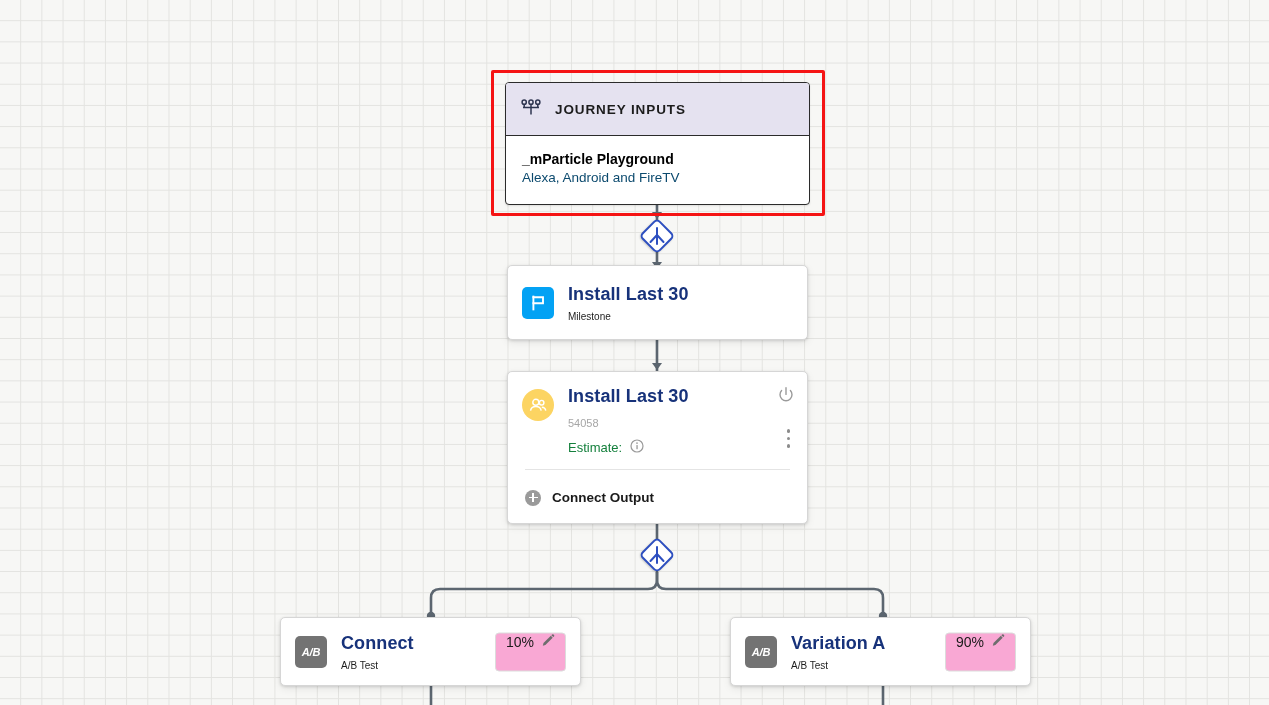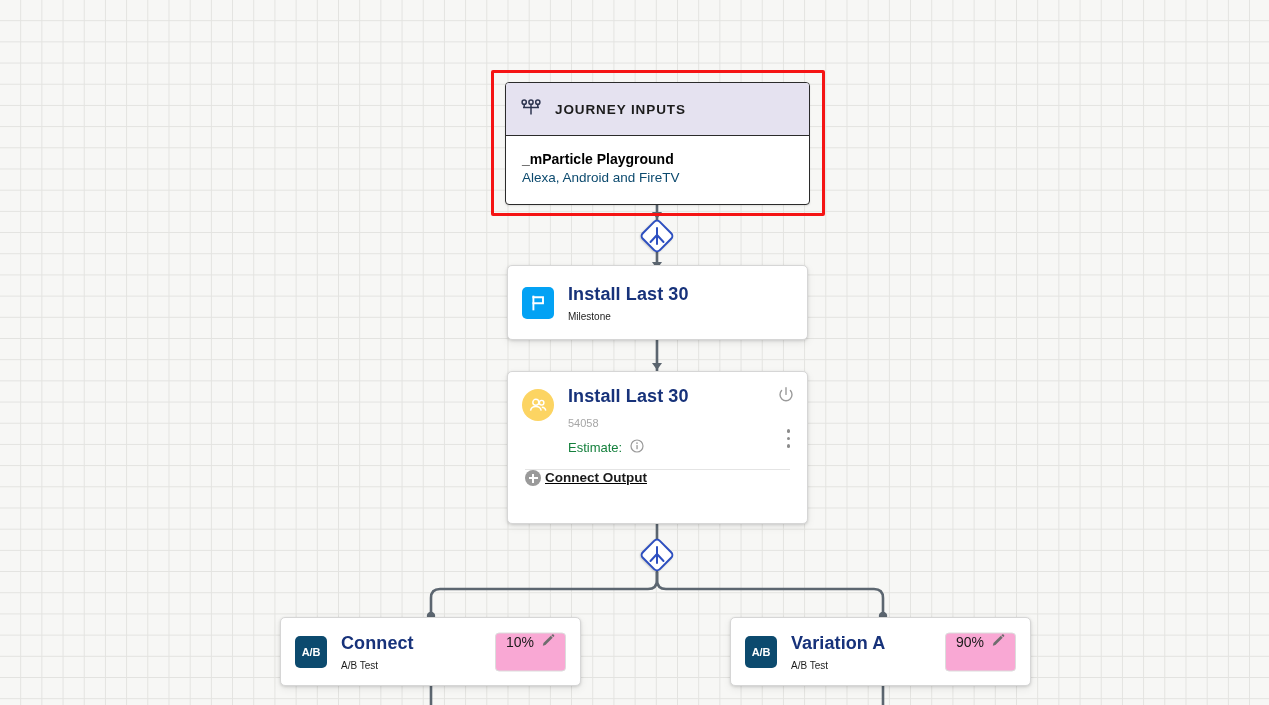--- a/index.html
+++ b/index.html
@@ -153,26 +153,25 @@
     right: 17px; top: 57px;
     display: flex; flex-direction: column;
     gap: 4px; cursor: pointer;
   }
   .kebab i { width: 3.5px; height: 3.5px; border-radius: 50%; background: #8c8c8c; display:block; }
   .aud-divider {
     margin: 0 17px;
     border-top: 1px solid #e4e4e4;
   }
   .connect-row {
-    display: flex; 
-    gap: 4px;
+    display: flex; align-items: center;
+    gap: 11px;
     padding: 0 0 0 17px;
     height: 55px;
     cursor: pointer;
-    text-decoration: underline;
   }
   .connect-label {
     font-size: 13.5px; font-weight: bold; color: #1a1a1a;
   }
   .plus-circle {
     width: 16px; height: 16px; border-radius: 50%;
     background: #9a9a9a; position: relative; flex: 0 0 auto;
   }
   .plus-circle::before, .plus-circle::after {
     content: ""; position: absolute; background: #fff;
@@ -186,23 +185,23 @@
     width: 301px; height: 69px;
     display: flex;
     align-items: center;
     padding-left: 14px;
     gap: 14px;
   }
   #ab-control { left: 280px; }
   #ab-variation { left: 730px; }
   .ab-tile {
     width: 32px; height: 32px; border-radius: 5px;
-    background: #0c4a6e; flex: 0 0 auto;
+    background: #737373; flex: 0 0 auto;
     display: flex; align-items: center; justify-content: center;
-    color: #fff; font-size: 11px; font-weight: bold; letter-spacing: -0.2px;
+    color: #fff; font-size: 11px; font-weight: bold; letter-spacing: -0.2px; font-style: italic;
   }
   .pct-box {
     position: absolute;
     right: 14px; top: 50%;
     transform: translateY(-50%);
     height: 39px;
     min-width: 62px;
     border: 1px solid #dcdcdc;
     border-radius: 4px;
     background: #f9a8d4;

